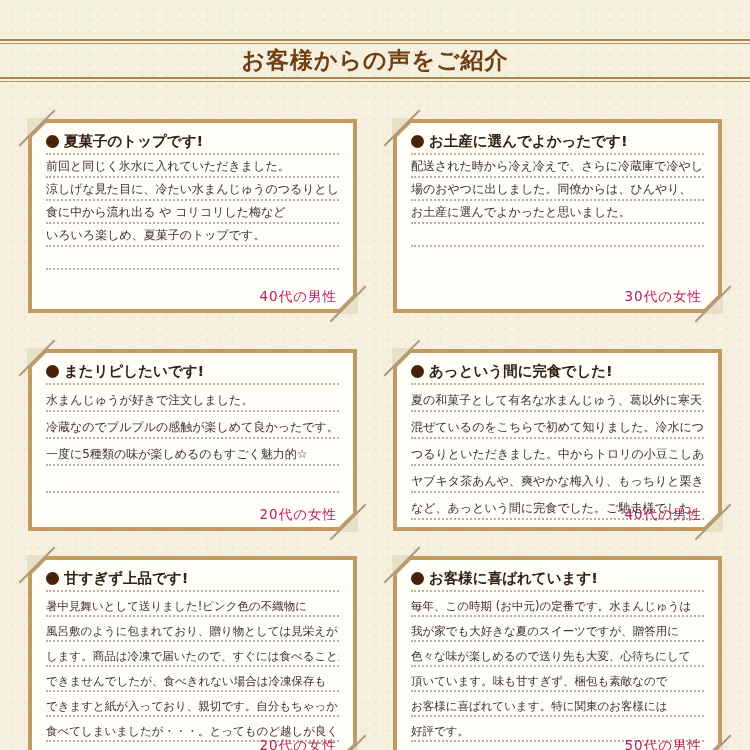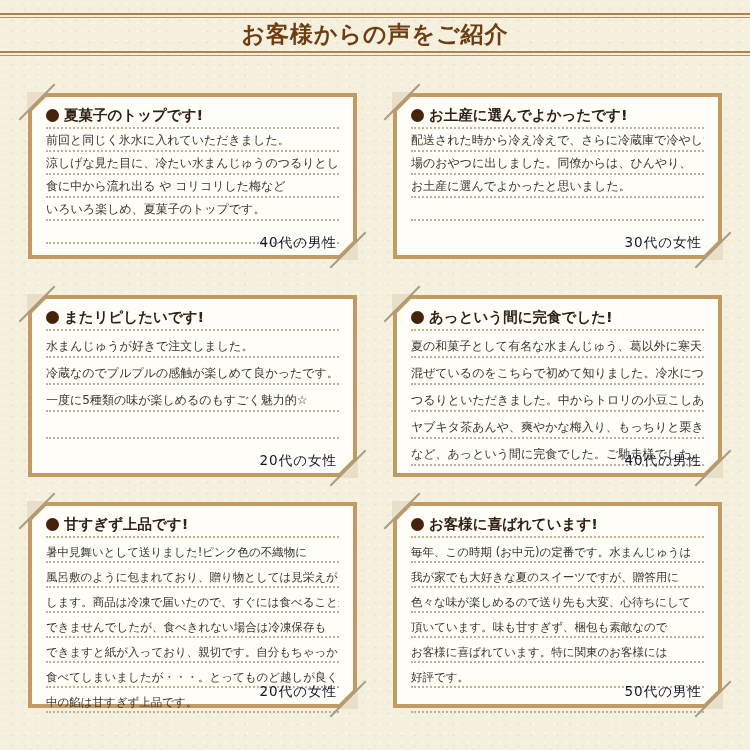--- a/index.html
+++ b/index.html
@@ -10,42 +10,42 @@
     background-color: #f5efde;
     background-image:
       radial-gradient(rgba(255,255,255,0.5) 1px, transparent 1.5px),
       radial-gradient(rgba(224,211,178,0.35) 1px, transparent 1.5px);
     background-size: 11px 9px, 13px 11px;
     background-position: 0 0, 5px 4px;
     overflow: hidden;
   }
 
   
-  .header { padding-top: 13px; }
+  .header { padding-top: 13px; margin-top: 26px; }
   .h-rule {
     height: 5px;
     border-top: 2px solid #ab8352;
     border-bottom: 1px solid #b99263;
   }
   .header-title {
     height: 33px; line-height: 33px;
     text-align: center;
     font-size: 23px; font-weight: bold;
     color: #6e3e12;
     letter-spacing: 1px;
   }
 
   
   .content { width: 694px; margin: 37px auto 0 auto; }
   .row { display: flex; justify-content: space-between; }
   .row-1 { margin-bottom: 36px; }
   .row-2 { margin-bottom: 25px; }
 
   .card { position: relative; width: 329px; }
-  .row-1 .card { height: 166px; }
+  .row-1 .card { height: 194px; }
   .row-2 .card { height: 182px; padding-left: 16px; }
   .row-3 .card { height: 206px; }
 
   .card-frame {
     position: absolute; inset: 0; z-index: 1;
     background: #c49a63;
     clip-path: polygon(17px 0, 100% 0, 100% calc(100% - 17px),
                        calc(100% - 17px) 100%, 0 100%, 0 17px);
   }
   .card-paper {
@@ -96,21 +96,21 @@
     font-size: 12px; color: #39342c;
     padding-bottom: 1px;
     white-space: nowrap; overflow: hidden;
   }
   .row-1 .line { height: 23px; }
   .row-2 .line { height: 27px; }
   .row-3 .line { height: 25px; font-size: 11.5px; }
 
   .author {
     position: absolute; right: 20px; bottom: 7px; z-index: 5;
-    font-size: 13.5px; color: #0f172a; letter-spacing: 1px;
+    font-size: 13.5px; color: #be185d; letter-spacing: 1px;
   }
 </style>
 </head>
 <body>
 
 <div class="header">
   <div class="h-rule"></div>
   <div class="header-title">お客様からの声をご紹介</div>
   <div class="h-rule"></div>
 </div>

